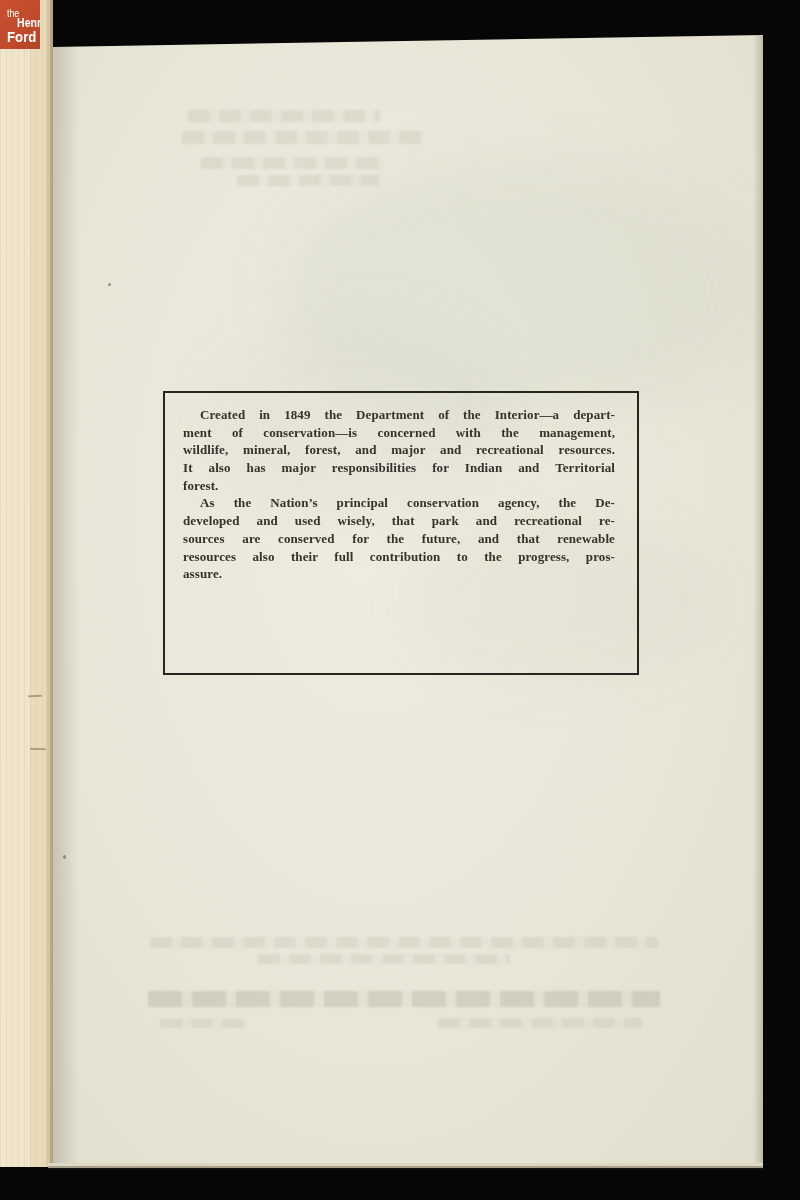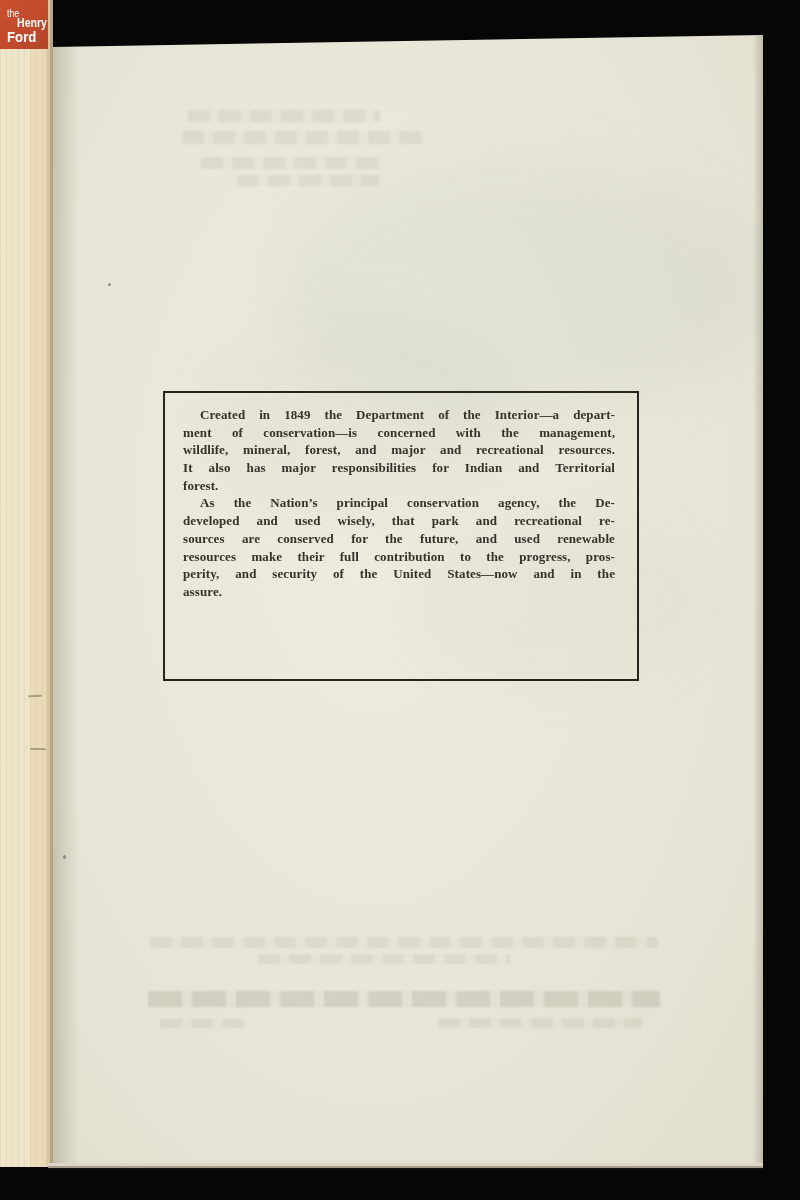--- a/index.html
+++ b/index.html
@@ -60,36 +60,36 @@
   .gb3{left:95px;top:956px;width:512px;height:16px;}
   .gb4{left:107px;top:984px;width:84px;height:9px;}
   .gb5{left:385px;top:983px;width:204px;height:10px;}
   .speck{position:absolute;background:rgba(90,88,78,0.6);border-radius:50%;}
   .sp1{left:55px;top:248px;width:3px;height:3px;}
   .sp2{left:10px;top:820px;width:3px;height:4px;}
   
   .notice-box{
     position:absolute;left:110px;top:356px;width:432px;height:259px;
     border:2px solid #26251f;
-    padding:13px 22px 14px 18px;
+    padding:13px 22px 8px 18px;
     box-sizing:content-box;
     color:#34332c;
   }
   .line{
     height:17.7px;line-height:17.7px;
     font-size:13px;font-weight:700;
     text-align:justify;text-align-last:justify;
     overflow:hidden;
     letter-spacing:0.1px;
   }
   .line.indent{text-indent:17px;}
   .line.para-end{text-align-last:left;}
   
   .thf-logo{
-    position:absolute;left:0;top:0;width:48px;height:49px;
+    position:absolute;left:0;top:0;width:40px;height:49px;
     background:linear-gradient(135deg,#c8502f 0%,#c04a2c 60%,#b24427 100%);
     color:#fff;
     font-family:"Liberation Sans","DejaVu Sans",sans-serif;
     overflow:hidden;
   }
   .thf-logo span{position:absolute;transform:scaleX(0.88);transform-origin:left;white-space:nowrap;}
   .thf-the{left:7px;top:8px;font-size:10px;font-weight:400;}
   .thf-henry{left:17px;top:16px;font-size:12px;font-weight:700;}
   .thf-ford{left:7px;top:28px;font-size:15px;font-weight:700;}
 </style>
@@ -118,23 +118,22 @@
   <div class="speck sp2"></div>
 
   <div class="notice-box">
     <div class="line indent">Created in 1849 the Department of the Interior—a depart-</div>
     <div class="line">ment of conservation—is concerned with the management,</div>
     <div class="line">wildlife, mineral, forest, and major and recreational resources.</div>
     <div class="line">It also has major responsibilities for Indian and Territorial</div>
     <div class="line para-end">forest.</div>
     <div class="line indent">As the Nation’s principal conservation agency, the De-</div>
     <div class="line">developed and used wisely, that park and recreational re-</div>
-    <div class="line">sources are conserved for the future, and used renewable</div>
-    <div class="line">resources make their full contribution to the progress, pros-</div>
-    <div class="line">perity, and security of the United States—now and in the</div>
+    <div class="line">sources are conserved for the future, and that renewable</div>
+    <div class="line">resources also their full contribution to the progress, pros-</div>
     <div class="line para-end">assure.</div>
   </div>
 
   <div class="ghost faint gb1"></div>
   <div class="ghost faint gb2"></div>
   <div class="ghost bold  gb3"></div>
   <div class="ghost faint gb4"></div>
   <div class="ghost faint gb5"></div>
 </div>
 

